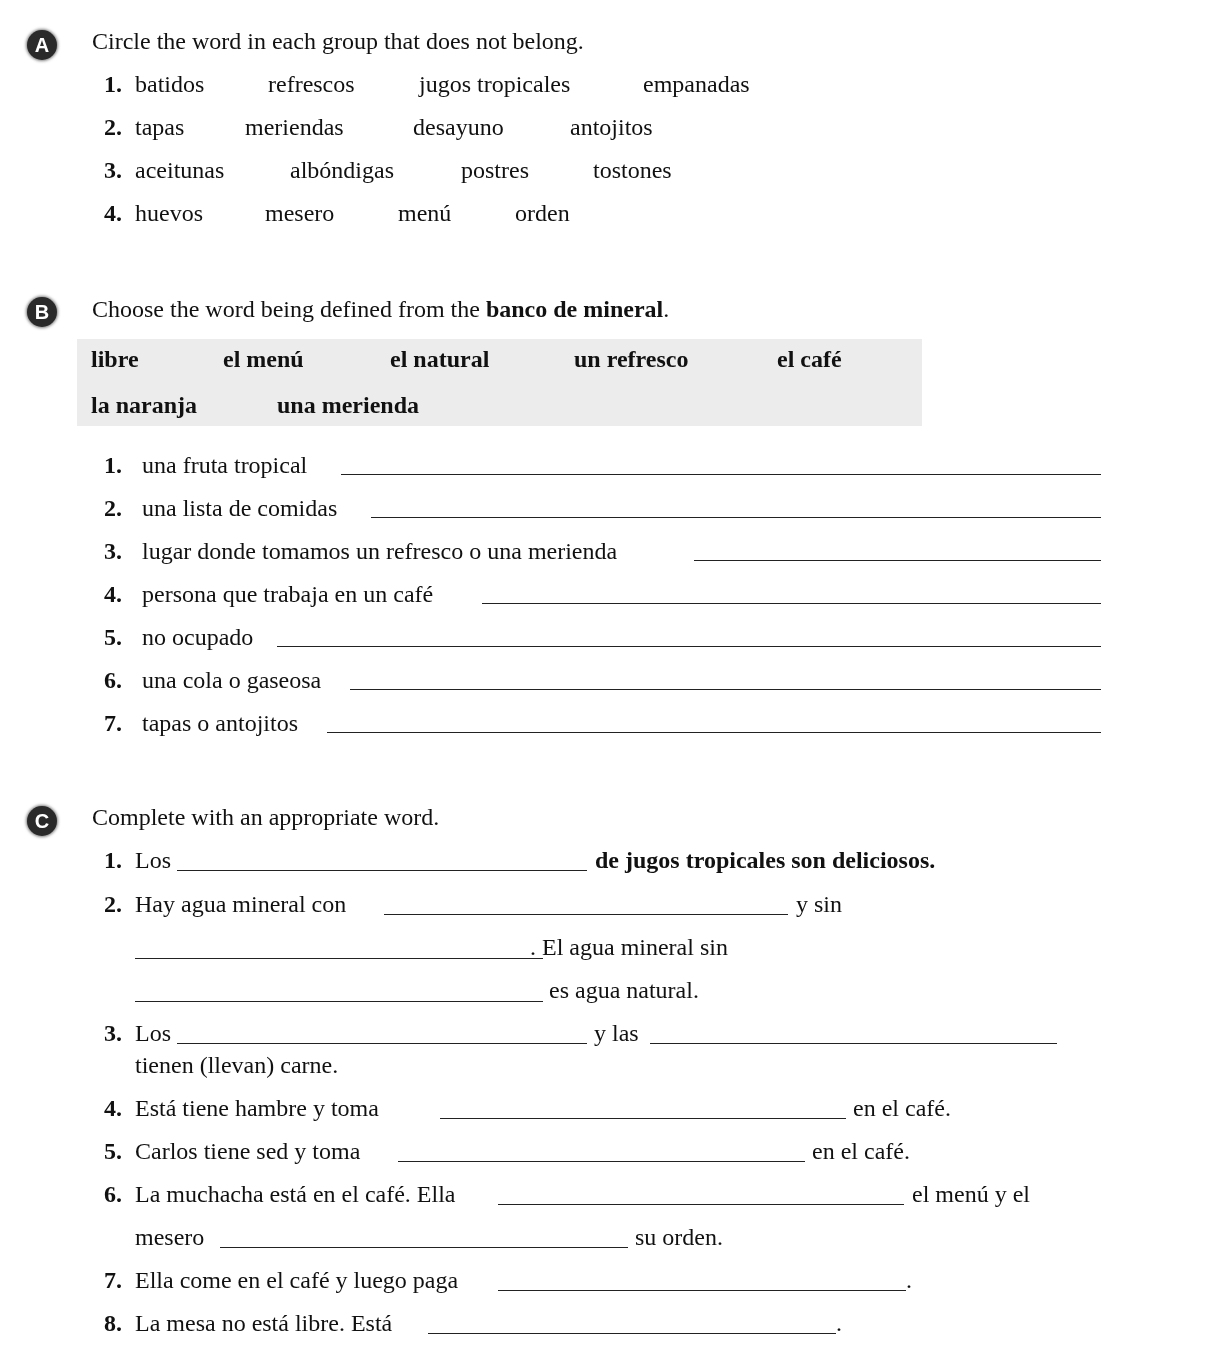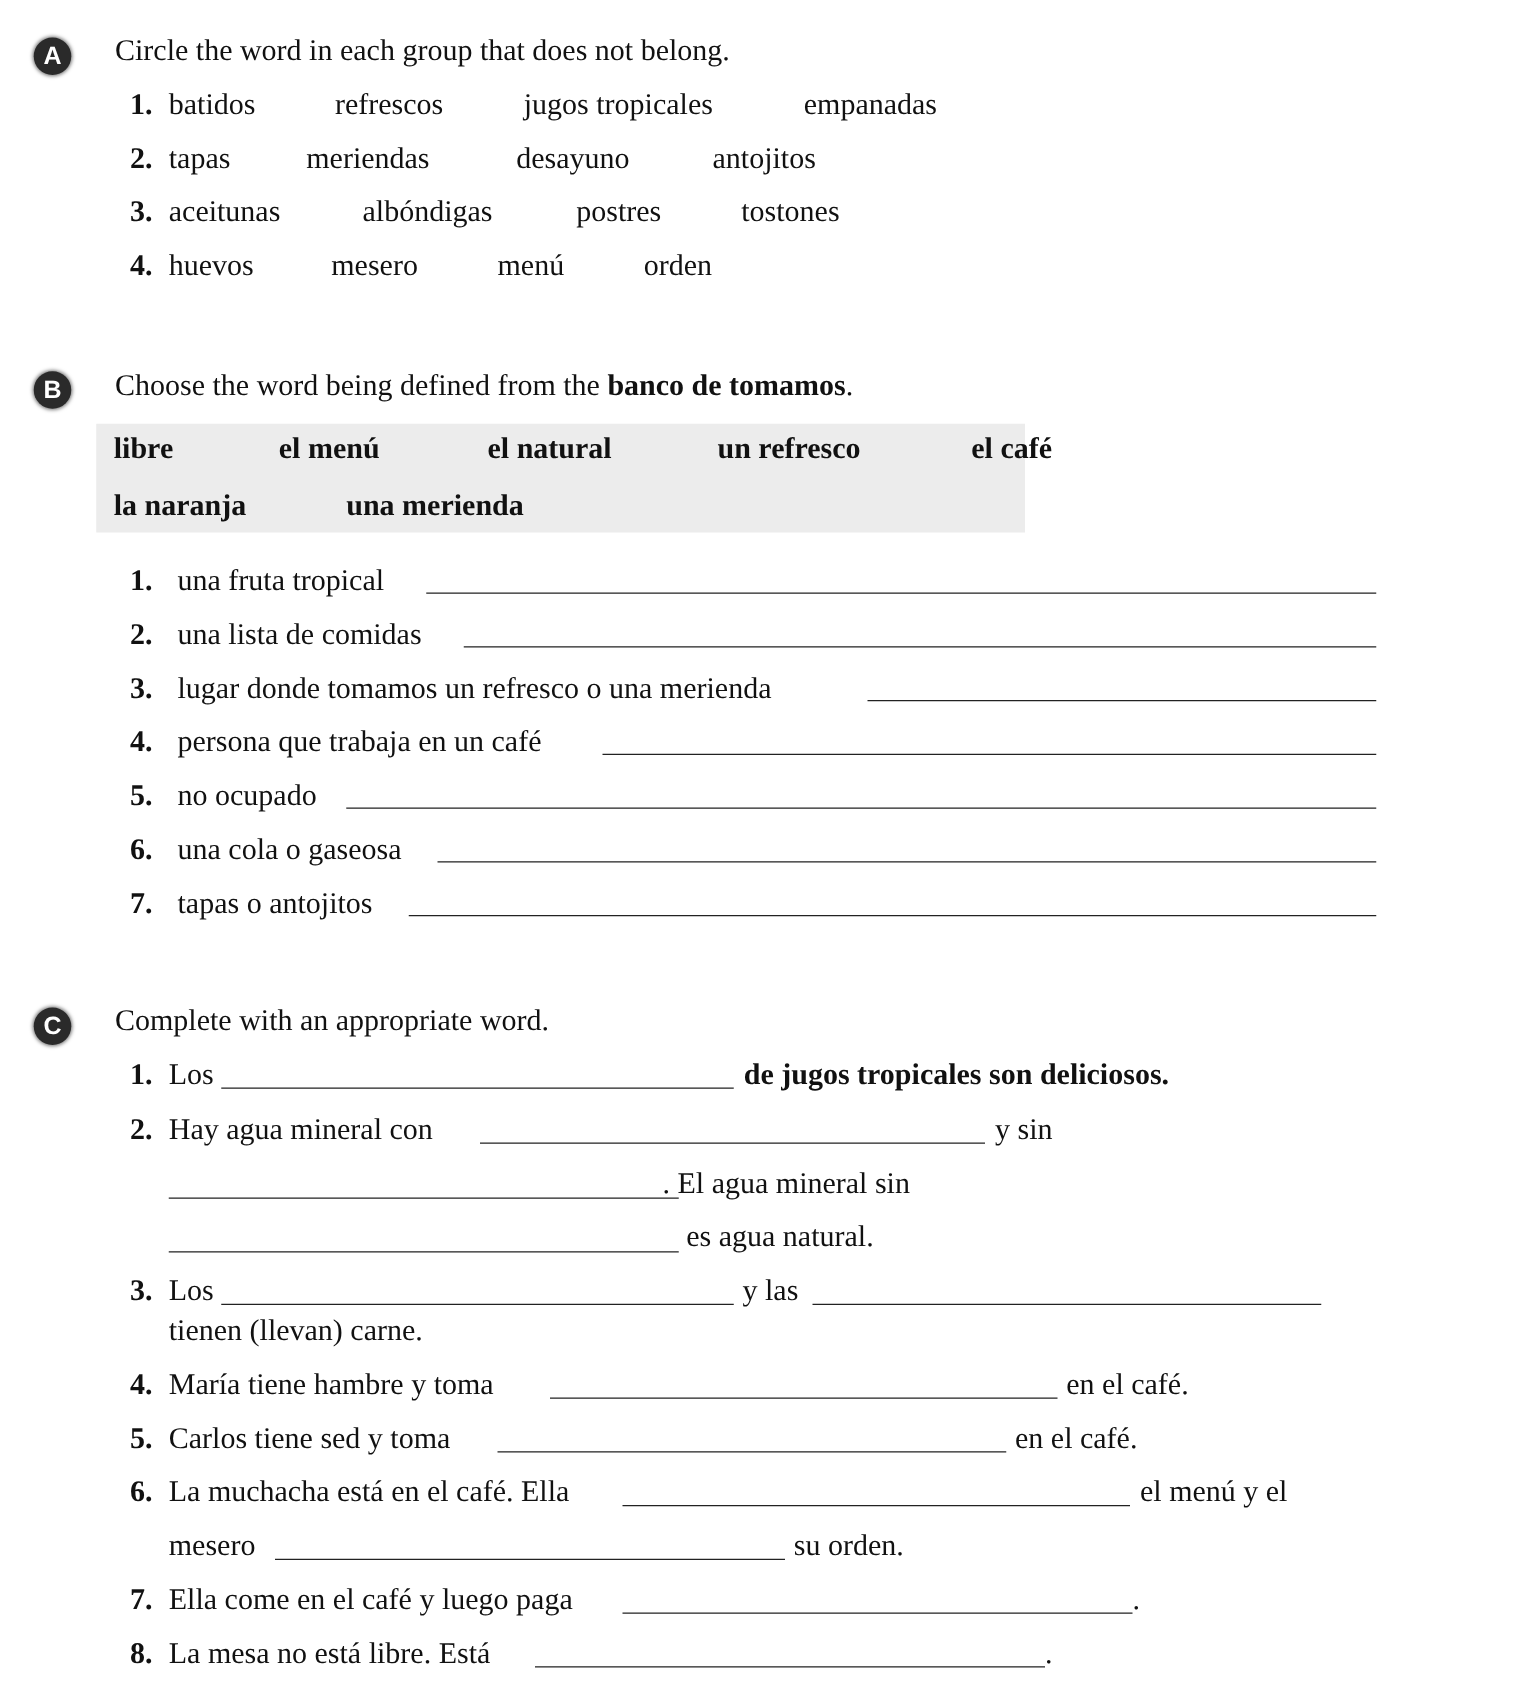--- a/index.html
+++ b/index.html
@@ -15,21 +15,21 @@
     box-shadow: 0 0 3px 1px rgba(0,0,0,0.5);
     font-family: "Liberation Sans", "DejaVu Sans", sans-serif;
     font-weight: bold; font-size: 20px; line-height: 30px; text-align: center;
   }
   .instr { position: absolute; left: 92px; white-space: nowrap; }
   .instr b { font-weight: bold; }
   .row { position: absolute; white-space: nowrap; }
   .num { font-weight: bold; display: inline-block; }
   .word { position: absolute; top: 0; white-space: nowrap; }
   .bank {
-    position: absolute; left: 77px; top: 339px; width: 743px; height: 87px;
+    position: absolute; left: 77px; top: 339px; width: 845px; height: 87px;
     background: #ececec;
   }
   .bank .bw { position: absolute; font-weight: bold; white-space: nowrap; }
   .blank {
     position: absolute; border-bottom: 1.5px solid #222; height: 0;
   }
   .txt { position: absolute; white-space: nowrap; }
 </style>
 </head>
 <body>
@@ -61,21 +61,21 @@
 <div class="row" style="left:104px;top:200px;width:700px;height:30px;">
   <span class="num">4.</span>
   <span class="word" style="left:31px;">huevos</span>
   <span class="word" style="left:161px;">mesero</span>
   <span class="word" style="left:294px;">menú</span>
   <span class="word" style="left:411px;">orden</span>
 </div>
 
 <div class="badge" style="left:27px;top:297px;">B</div>
 <div class="instr" style="top:296px;">
-  <span>Choose the word being defined from the </span><b>banco de tomamos</b><span>.</span>
+  <span>Choose the word being defined from the </span><b>banco de mineral</b><span>.</span>
 </div>
 
 <div class="bank">
   <span class="bw" style="left:14px;top:7px;">libre</span>
   <span class="bw" style="left:146px;top:7px;">el menú</span>
   <span class="bw" style="left:313px;top:7px;">el natural</span>
   <span class="bw" style="left:497px;top:7px;">un refresco</span>
   <span class="bw" style="left:700px;top:7px;">el café</span>
   <span class="bw" style="left:14px;top:53px;">la naranja</span>
   <span class="bw" style="left:200px;top:53px;">una merienda</span>
@@ -134,21 +134,21 @@
 <span class="txt" style="left:549px;top:977px;">es agua natural.</span>
 
 <span class="txt num" style="left:104px;top:1020px;">3.</span>
 <span class="txt" style="left:135px;top:1020px;">Los</span>
 <div class="blank" style="left:177px;top:1043px;width:410px;"></div>
 <span class="txt" style="left:594px;top:1020px;">y las</span>
 <div class="blank" style="left:650px;top:1043px;width:407px;"></div>
 <span class="txt" style="left:135px;top:1052px;">tienen (llevan) carne.</span>
 
 <span class="txt num" style="left:104px;top:1095px;">4.</span>
-<span class="txt" style="left:135px;top:1095px;">María tiene hambre y toma</span>
+<span class="txt" style="left:135px;top:1095px;">Está tiene hambre y toma</span>
 <div class="blank" style="left:440px;top:1118px;width:406px;"></div>
 <span class="txt" style="left:853px;top:1095px;">en el café.</span>
 
 <span class="txt num" style="left:104px;top:1138px;">5.</span>
 <span class="txt" style="left:135px;top:1138px;">Carlos tiene sed y toma</span>
 <div class="blank" style="left:398px;top:1161px;width:407px;"></div>
 <span class="txt" style="left:812px;top:1138px;">en el café.</span>
 
 <span class="txt num" style="left:104px;top:1181px;">6.</span>
 <span class="txt" style="left:135px;top:1181px;">La muchacha está en el café. Ella</span>

